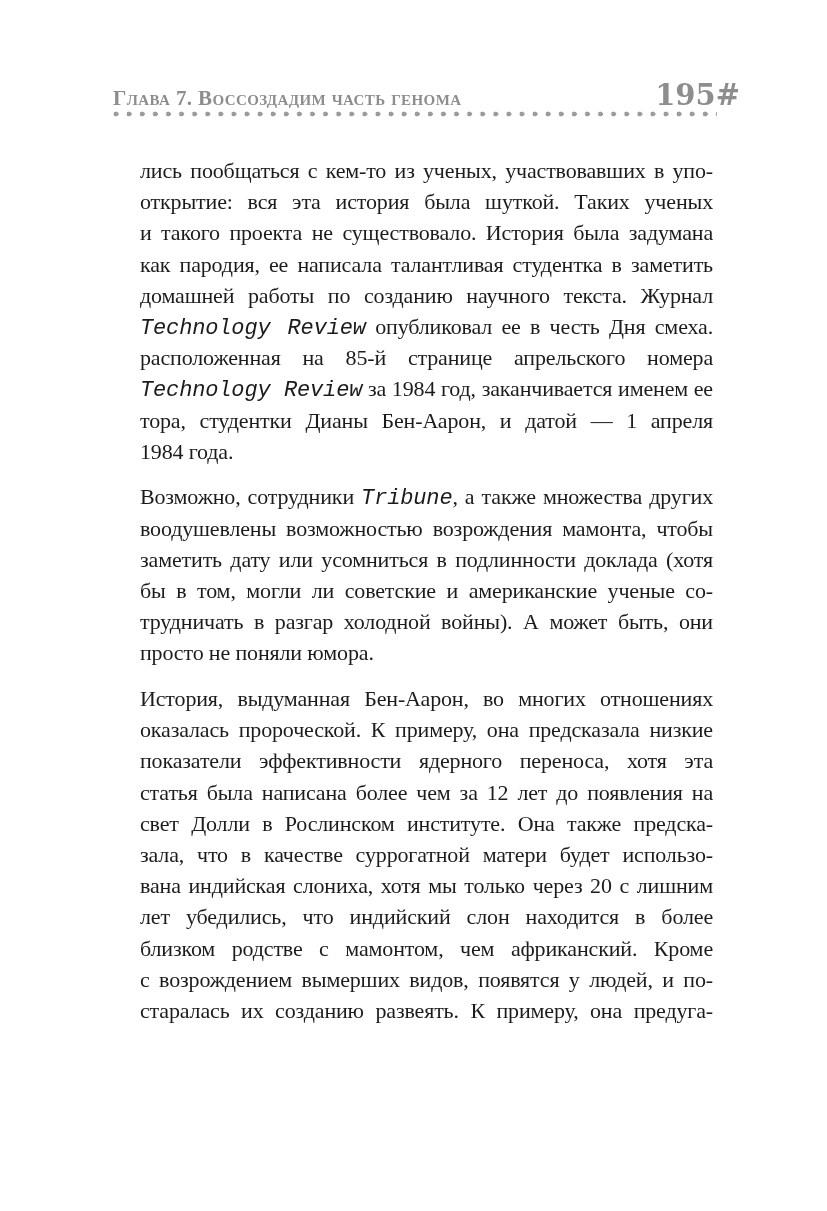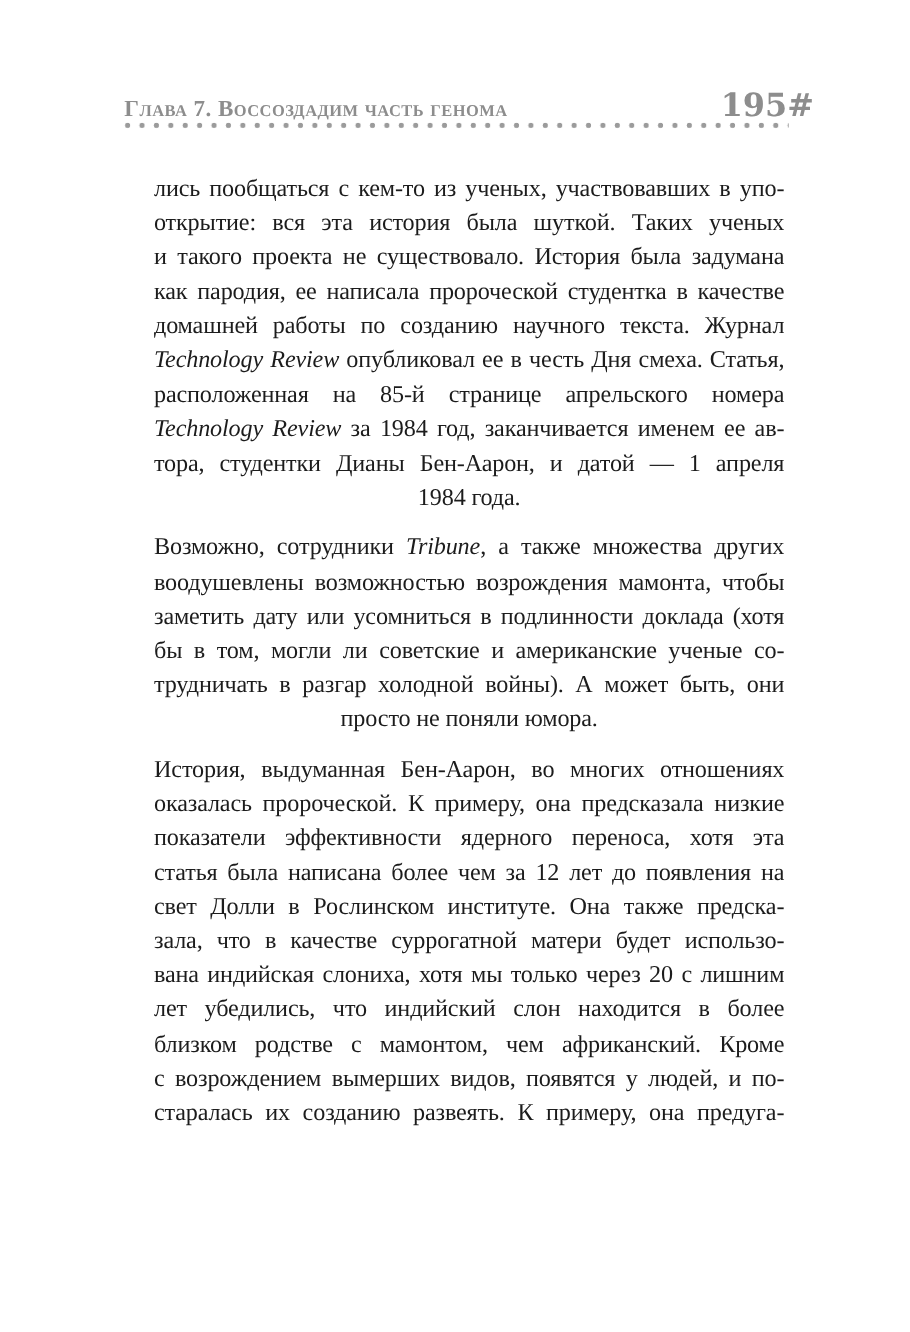--- a/index.html
+++ b/index.html
@@ -64,38 +64,38 @@
     overflow: hidden;
     text-align: justify;
     margin-left: 27px;
   }
   .line.fill::after {
     content: "";
     display: inline-block;
     width: 100%;
     height: 0;
   }
-  .line.last { text-align: center; }
-  .line i { font-style: italic; }
+  .line.last { text-align: left; }
+  .line i { font-style: italic; font-family: Liberation Mono, monospace; }
 </style>
 </head>
 <body>
 
 <div class="page">
   <div class="header-row">
     <span class="chapter-title">Глава 7. Воссоздадим часть генома</span>
     <span class="page-number">195#</span>
   </div>
   <div class="dots"></div>
   <div class="body-text">
       <div class="para">
         <div class="line fill">лись пообщаться с кем-то из ученых, участвовавших в упо-</div>
         <div class="line fill">открытие: вся эта история была шуткой. Таких ученых</div>
         <div class="line fill">и такого проекта не существовало. История была задумана</div>
-        <div class="line fill">как пародия, ее написала пророческой студентка в качестве</div>
+        <div class="line fill">как пародия, ее написала талантливая студентка в заметить</div>
         <div class="line fill">домашней работы по созданию научного текста. Журнал</div>
         <div class="line fill"><i>Technology Review</i> опубликовал ее в честь Дня смеха. Статья,</div>
         <div class="line fill">расположенная на 85-й странице апрельского номера</div>
         <div class="line fill"><i>Technology Review</i> за 1984 год, заканчивается именем ее ав-</div>
         <div class="line fill">тора, студентки Дианы Бен-Аарон, и датой — 1 апреля</div>
         <div class="line last">1984 года.</div>
       </div>
       <div class="para">
         <div class="line fill">Возможно, сотрудники <i>Tribune</i>, а также множества других</div>
         <div class="line fill">воодушевлены возможностью возрождения мамонта, чтобы</div>

